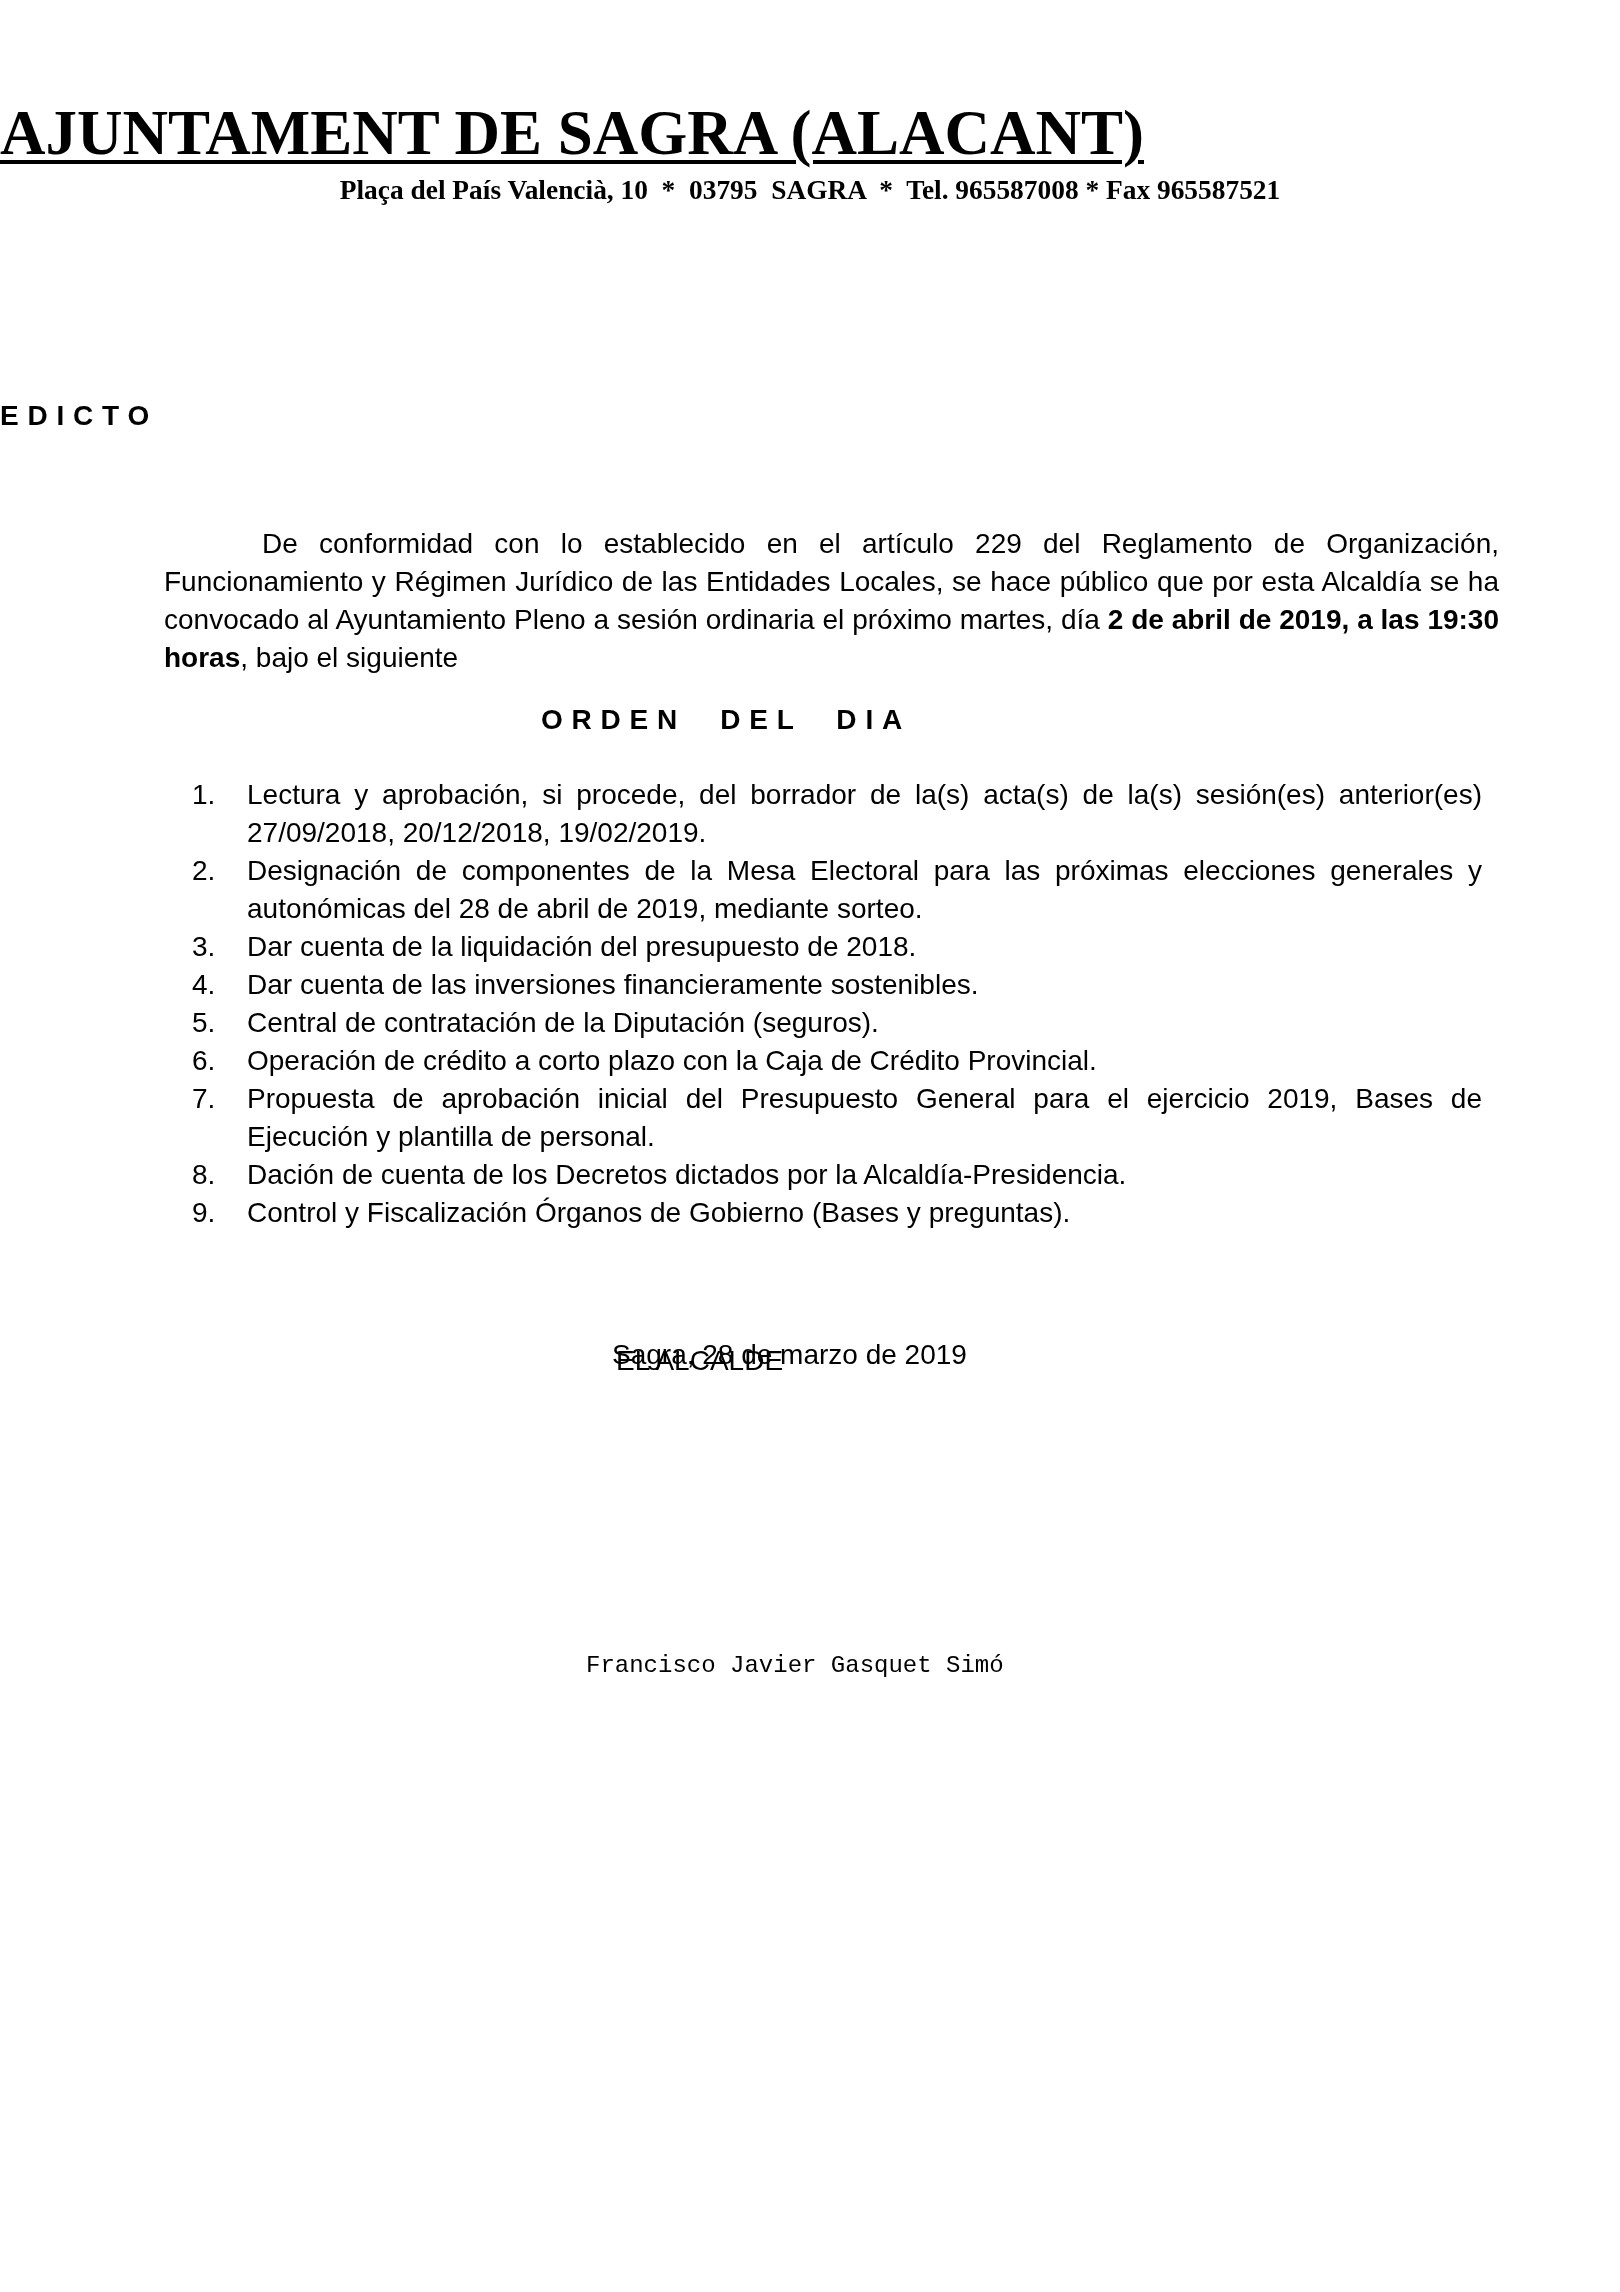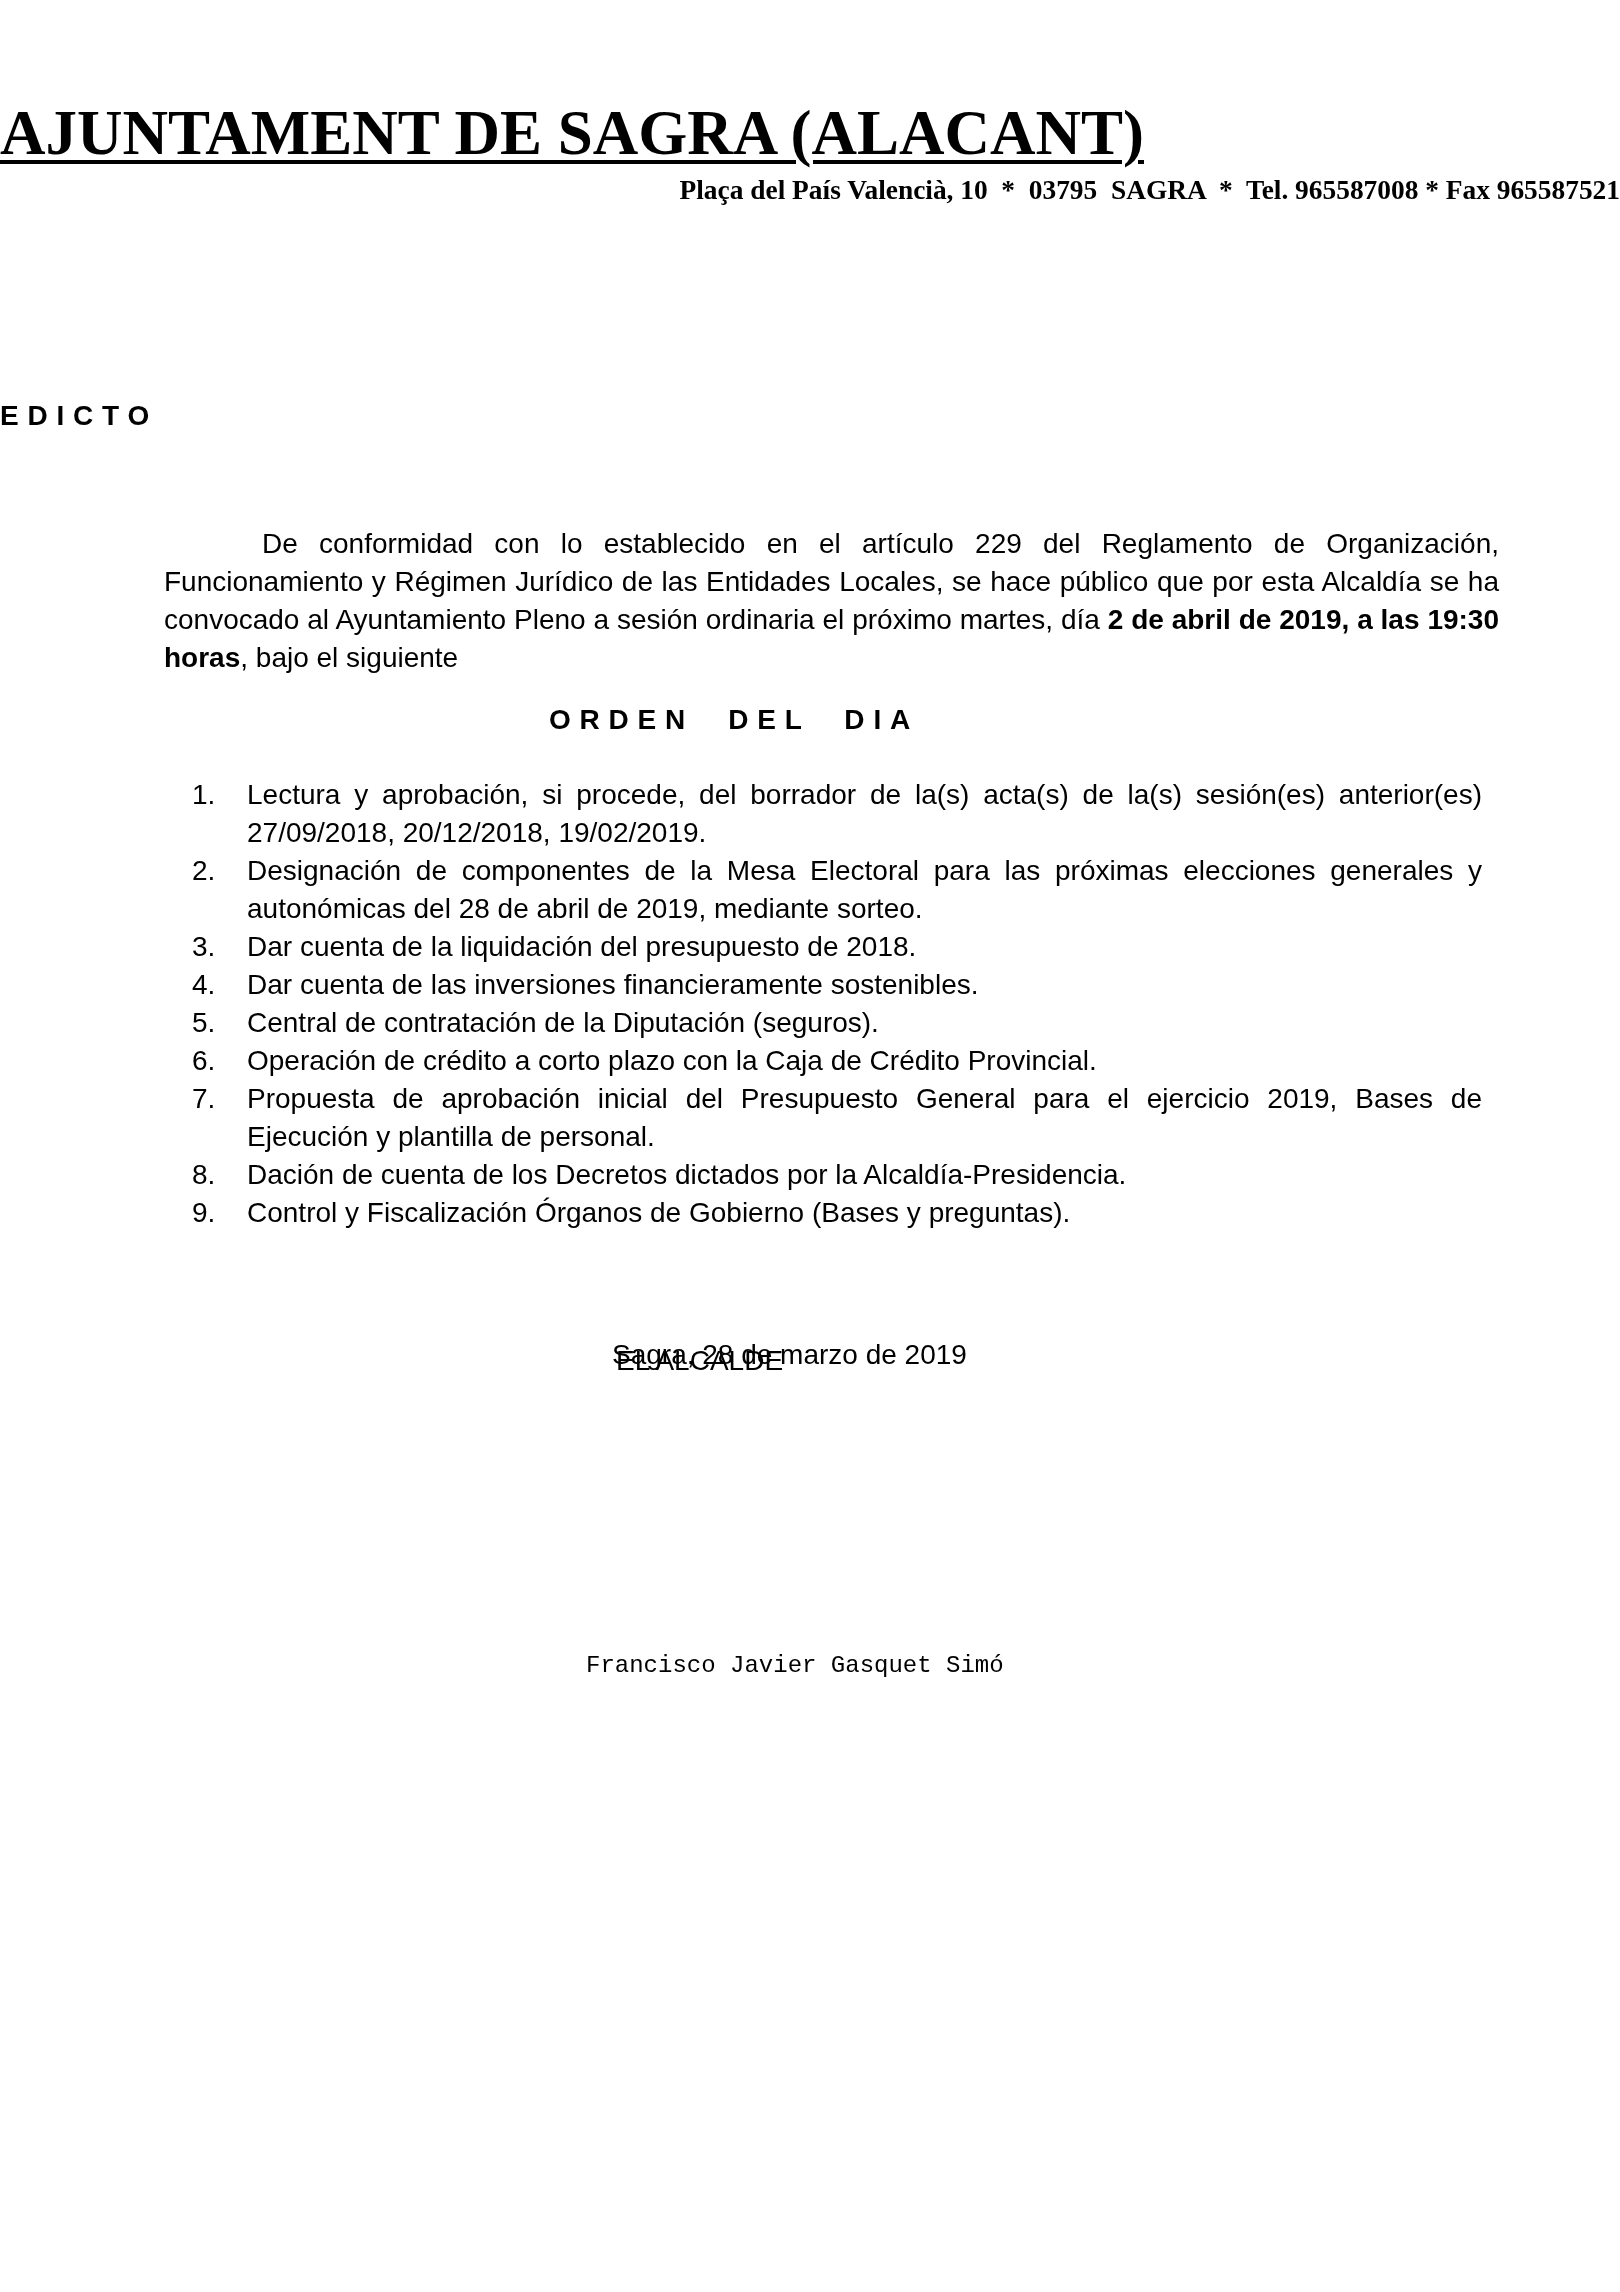--- a/index.html
+++ b/index.html
@@ -5,38 +5,38 @@
   html, body { margin: 0; padding: 0; background: #ffffff; }
   body { width: 1620px; height: 2293px; position: relative; overflow: hidden; color: #000; }
   .page { position: absolute; left: 0; top: 0; width: 1620px; height: 2293px; }
   .header-title {
     position: absolute; left: 0; width: 1620px; top: 98px; text-align: left;
     font-family: "Liberation Serif", serif; font-weight: bold; font-size: 63px;
     letter-spacing: 0px; line-height: 71px;
   }
   .header-title span { text-decoration: underline; text-decoration-thickness: 3.9px; text-underline-offset: 5.9px; }
   .header-address {
-    position: absolute; left: 0; width: 1620px; top: 174px; text-align: right;
+    position: absolute; left: 0; width: 1620px; top: 174px; text-align: center;
     font-family: "Liberation Serif", serif; font-weight: bold; font-size: 27.4px; line-height: 33px;
     white-space: pre;
   }
   .edicto {
     position: absolute; left: 0; width: 1620px; top: 400px; text-align: left;
     font-family: "Liberation Sans", sans-serif; font-weight: bold; font-size: 28px;
     letter-spacing: 8.8px;
   }
   .body-para {
     position: absolute; left: 147px; width: 1335px; top: 508px;
     font-family: "Liberation Sans", sans-serif; font-size: 28px; line-height: 38px;
     text-align: justify; text-indent: 98px;
   }
   .orden {
     position: absolute; left: 0; width: 1452px; top: 704px; text-align: center;
     font-family: "Liberation Sans", sans-serif; font-weight: bold; font-size: 28px;
-    letter-spacing: 8.8px; word-spacing: 17.6px; padding-left: 8px;
+    letter-spacing: 8.8px; word-spacing: 17.6px;
   }
   .agenda {
     position: absolute; left: 192px; width: 1290px; top: 776px; margin: 0; padding: 0; list-style: none;
     font-family: "Liberation Sans", sans-serif; font-size: 28px; line-height: 38px;
   }
   .agenda li { position: relative; padding-left: 55px; text-align: justify; }
   .agenda .num { position: absolute; left: 0; top: 0; width: 39px; }
   .place-date {
     position: absolute; left: 612px; top: 1304px;
     font-family: "Liberation Sans", sans-serif; font-size: 28px; line-height: 38px; margin-top: 32px;

